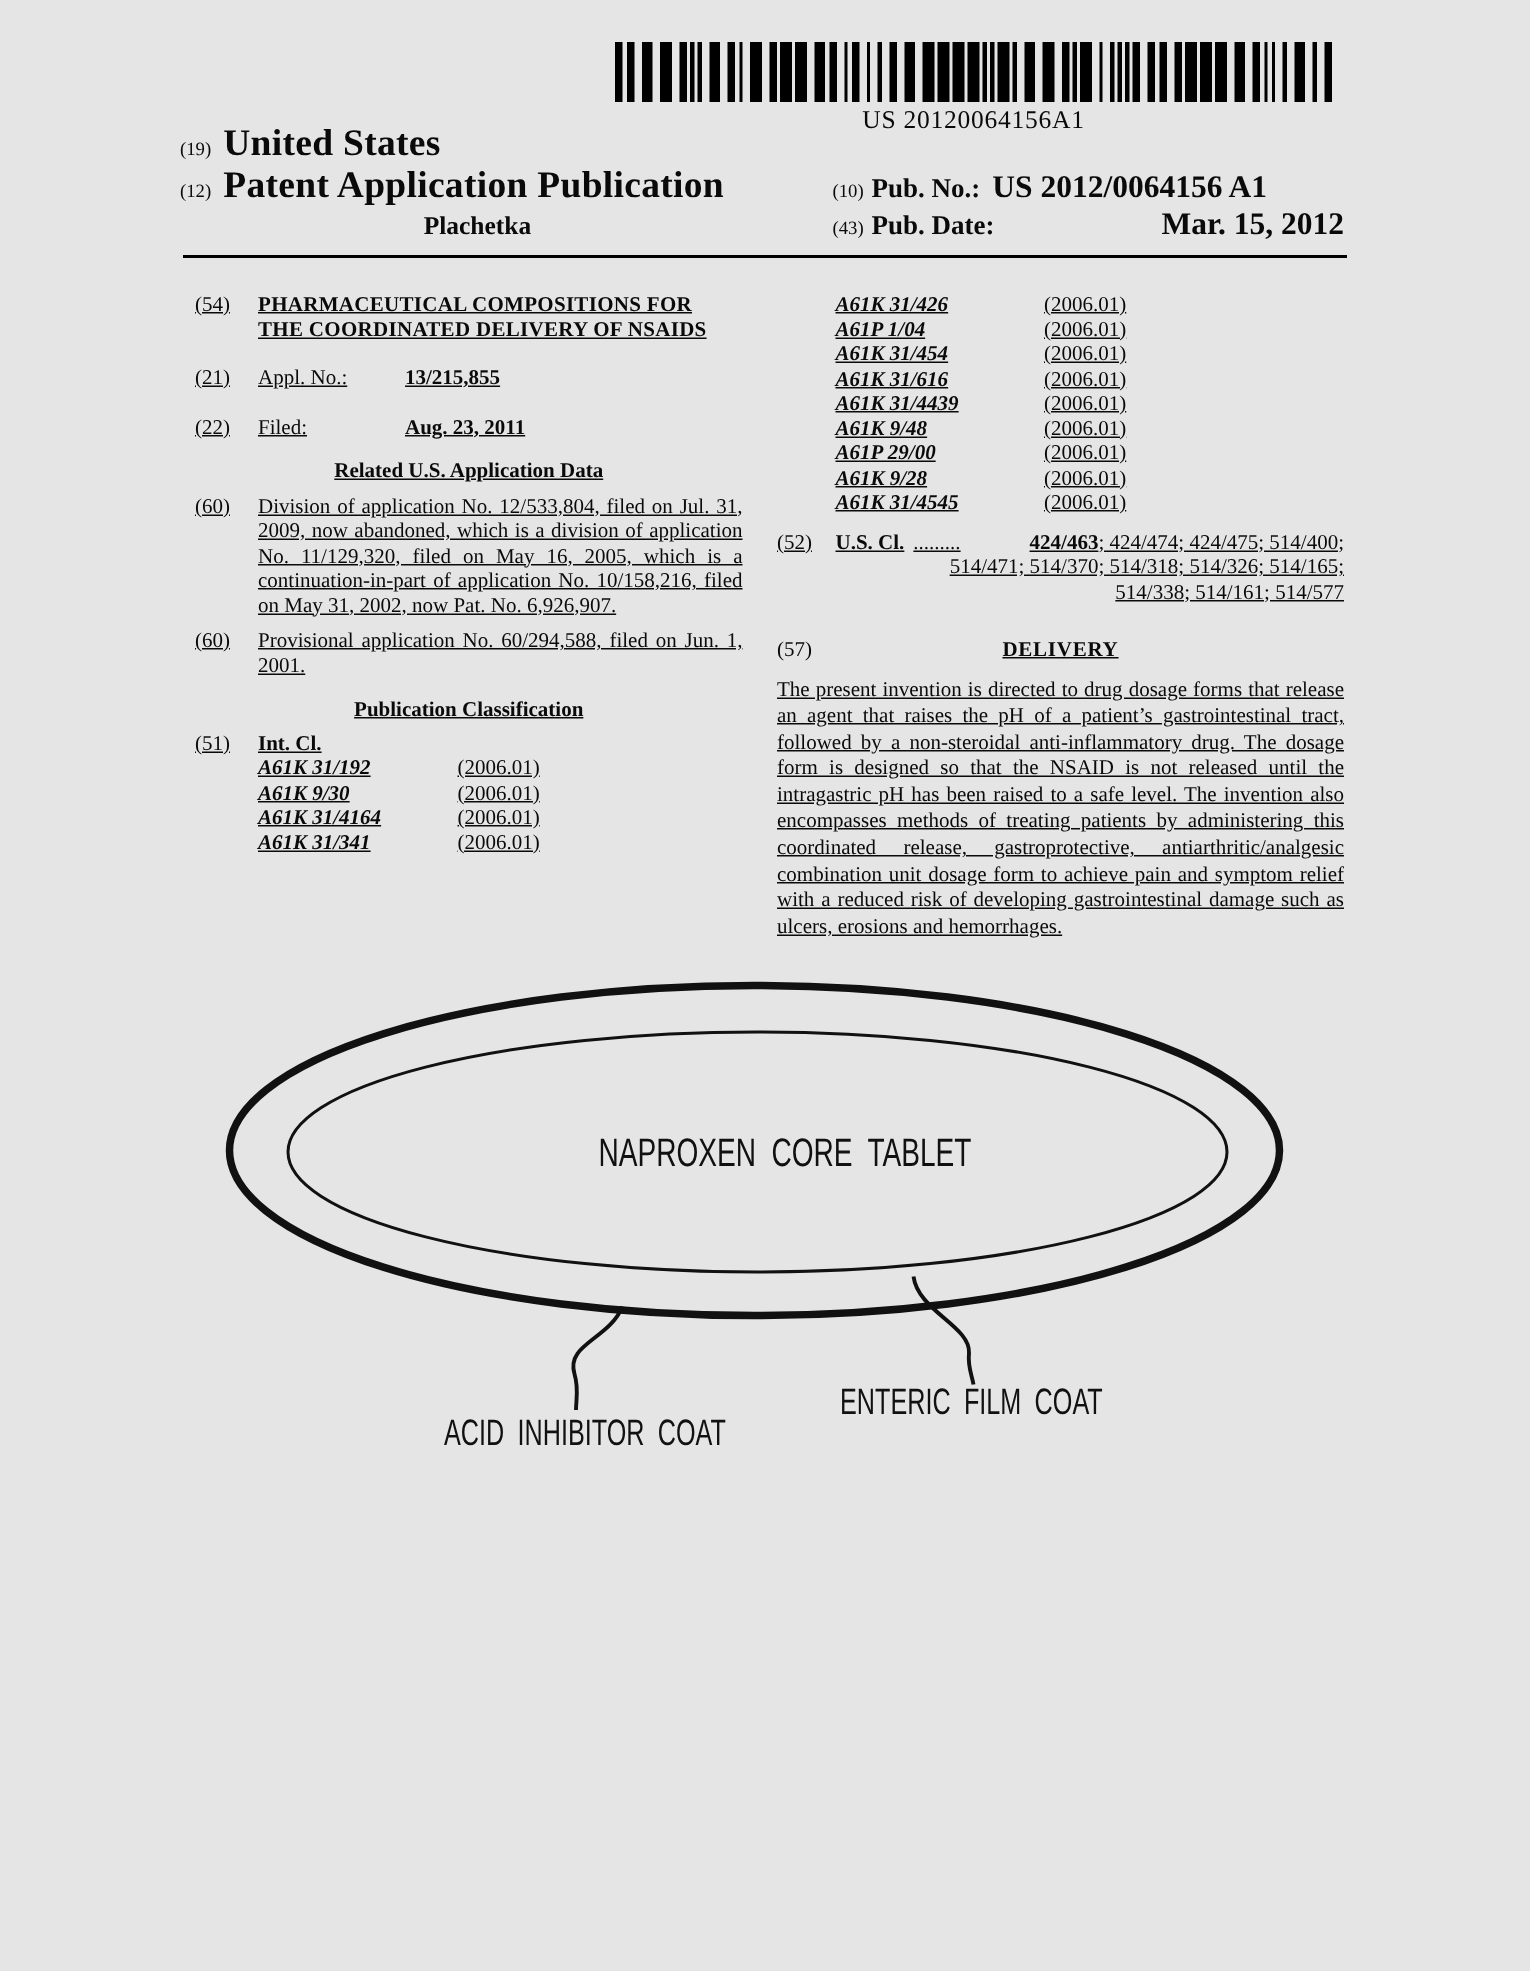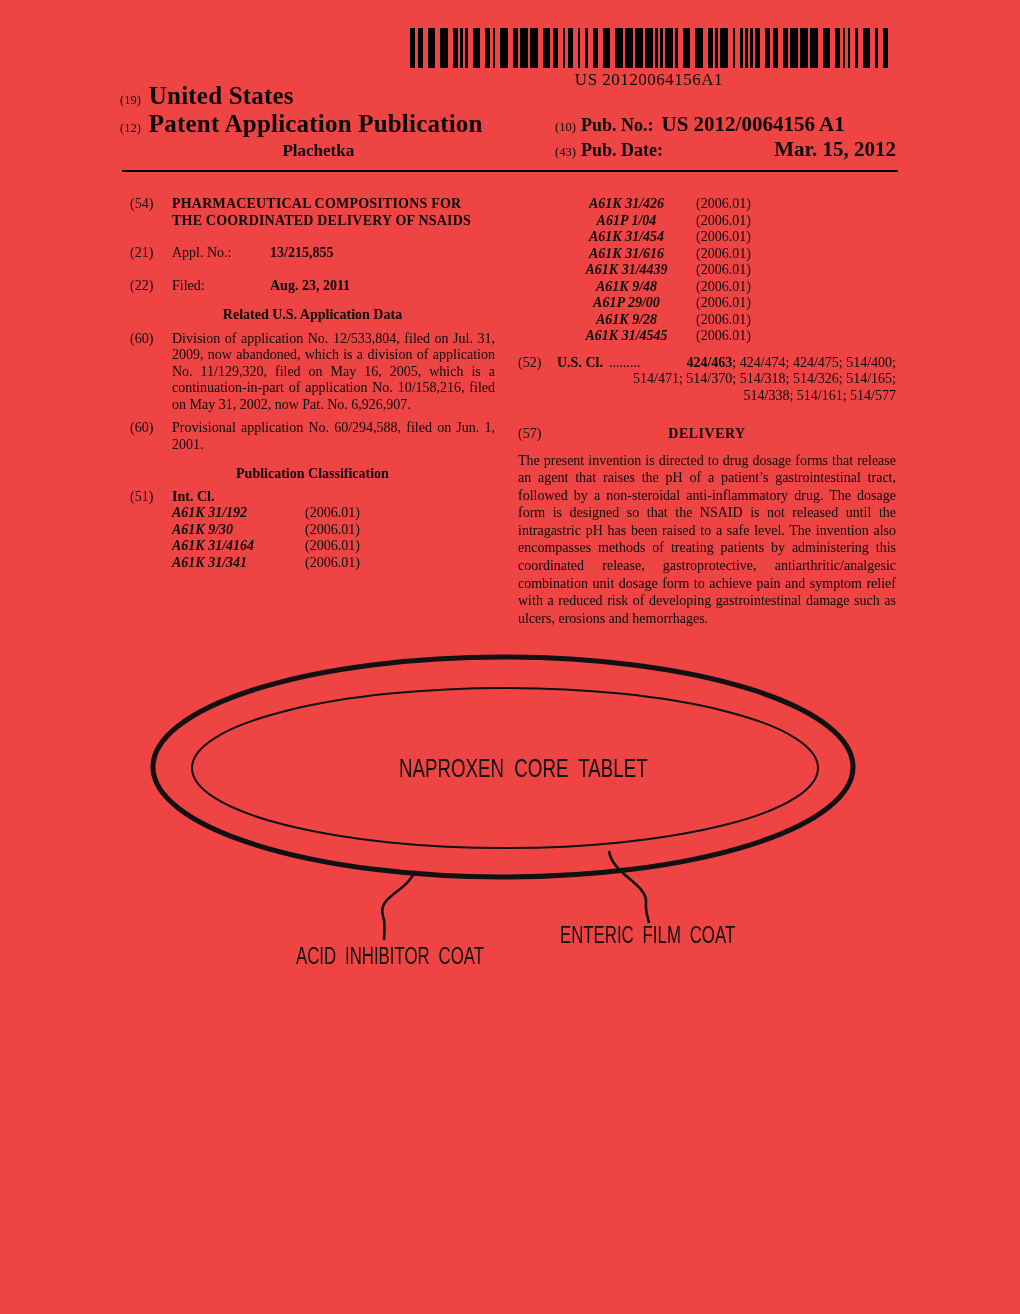--- a/index.html
+++ b/index.html
@@ -1,16 +1,16 @@
 <!DOCTYPE html>
 <html><head>
 <meta charset="utf-8">
 <style>
   html,body{margin:0;padding:0;background:#fff;}
-  .page{position:relative;width:1020px;height:1314px;background:#ef4444;
+  .page{position:relative;width:1020px;height:1314px;background:#e5e5e5;
         font-family:"Liberation Serif",serif;color:#0a0a0a;overflow:hidden;}
 
   
   .barcode-wrap{position:absolute;left:410px;top:28px;width:478px;}
   .bars{display:flex;height:40px;align-items:stretch;}
   .bars div{background:#000;}
   .barcode-text{text-align:center;font-size:17px;margin-top:2px;letter-spacing:.5px;}
 
   
   .hdr-left{position:absolute;left:120px;top:82px;}
@@ -22,21 +22,21 @@
   .hdr-right{position:absolute;left:555px;top:112px;width:341px;}
   .hdr-r-row{display:flex;align-items:baseline;}
   .hdr-r-row .paren-num{flex:0 0 26px;}
   .hdr-r-label{font-size:18px;font-weight:bold;margin-right:8px;white-space:nowrap;}
   .hdr-r-value{font-size:21px;font-weight:bold;white-space:nowrap;}
   .hdr-r-row.date .hdr-r-value{margin-left:auto;}
 
   .rule{position:absolute;left:122px;top:170px;width:776px;height:2px;background:#000;}
 
   
-  .col{position:absolute;top:196px;font-size:14px;line-height:16.5px;}
+  .col{position:absolute;top:196px;font-size:14px;line-height:16.5px;text-decoration:underline;}
   .col-left{left:130px;width:365px;}
   .col-right{left:518px;width:378px;}
 
   .num-row{display:flex;}
   .num-row .n{flex:0 0 42px;}
   .bold{font-weight:bold;}
   .ital{font-style:italic;font-weight:bold;}
 
   .title-text{font-weight:bold;width:305px;letter-spacing:.2px;}
 
@@ -46,21 +46,21 @@
   .kv .v{flex:1;}
 
   .center-head{text-align:center;font-weight:bold;margin-top:13px;}
 
   .hang{display:flex;margin-top:7px;}
   .hang .n{flex:0 0 42px;}
   .hang .t{flex:1;text-align:justify;}
 
   .intcl-row{display:flex;padding-left:42px;}
   .intcl-row .code{flex:0 0 133px;}
-  .col-right .intcl-row{padding-left:39px;text-align:center;}
+  .col-right .intcl-row{padding-left:39px;}
   .col-right .intcl-row .code{flex:0 0 139px;}
 
   .uscl{margin-top:10px;}
   .uscl-l1{display:flex;}
   .uscl-l1 .n{flex:0 0 39px;}
   .uscl-l1 .rest{flex:1;text-align:right;white-space:nowrap;}
   .uscl-r{text-align:right;}
 
   .abs-head{position:relative;margin-top:22px;font-weight:bold;}
   .abs-head .n{position:absolute;left:0;font-weight:normal;}

